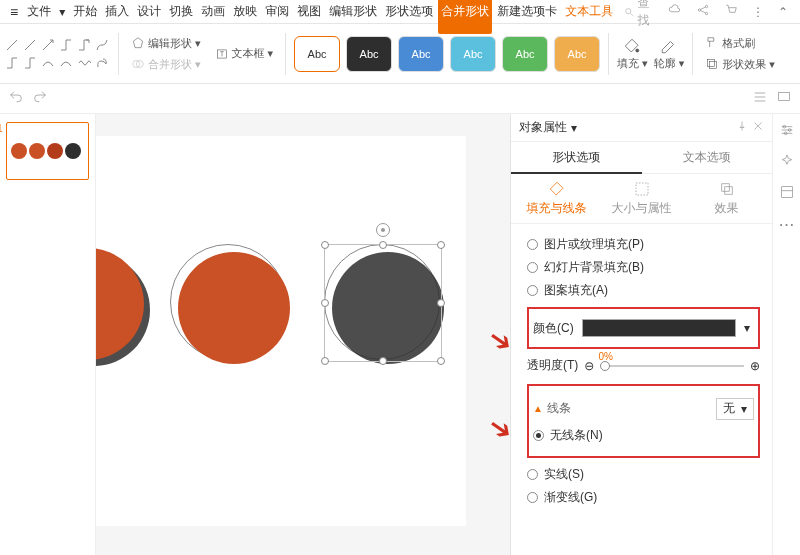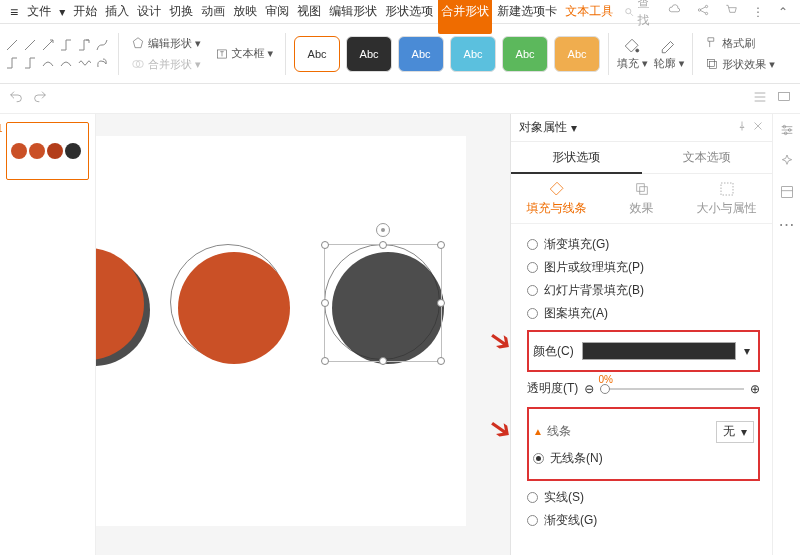--- a/index.html
+++ b/index.html
@@ -362,38 +362,34 @@
     </div>
     <div class="panel-subtabs">
       <div class="sub active">
         <svg viewBox="0 0 24 24">
             <path d="M12 3 L20 11 L11 20 L3 12 Z"></path>
           </svg>
         <span>填充与线条</span>
       </div>
       <div class="sub">
         <svg viewBox="0 0 24 24">
+            <rect x="4" y="4" width="16" height="16" stroke-dasharray="2 2"></rect>
+          </svg>
+        <span>大小与属性</span>
+      </div>
+      <div class="sub">
+        <svg viewBox="0 0 24 24">
             <rect x="5" y="5" width="10" height="10"></rect>
             <rect x="9" y="9" width="10" height="10"></rect>
           </svg>
         <span>效果</span>
       </div>
-      <div class="sub">
-        <svg viewBox="0 0 24 24">
-            <rect x="4" y="4" width="16" height="16" stroke-dasharray="2 2"></rect>
-          </svg>
-        <span>大小与属性</span>
-      </div>
     </div>
 
     <div class="panel-body">
-      <div class="radio-row">
-          <span class="radio"></span>
-          <span>渐变填充(G)</span>
-        </div>
       <div class="radio-row">
           <span class="radio"></span>
           <span>图片或纹理填充(P)</span>
         </div>
       <div class="radio-row">
           <span class="radio"></span>
           <span>幻灯片背景填充(B)</span>
         </div>
       <div class="radio-row">
           <span class="radio"></span>

